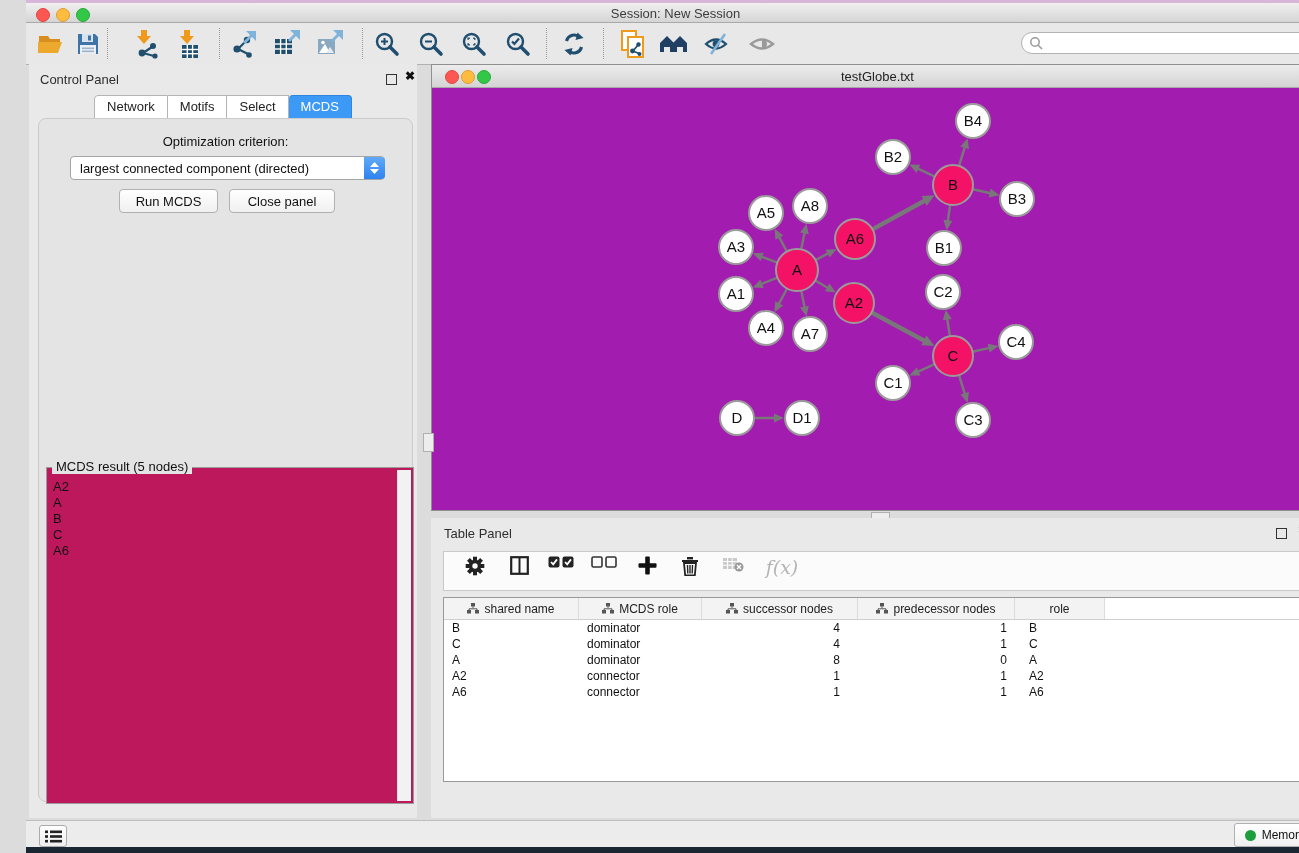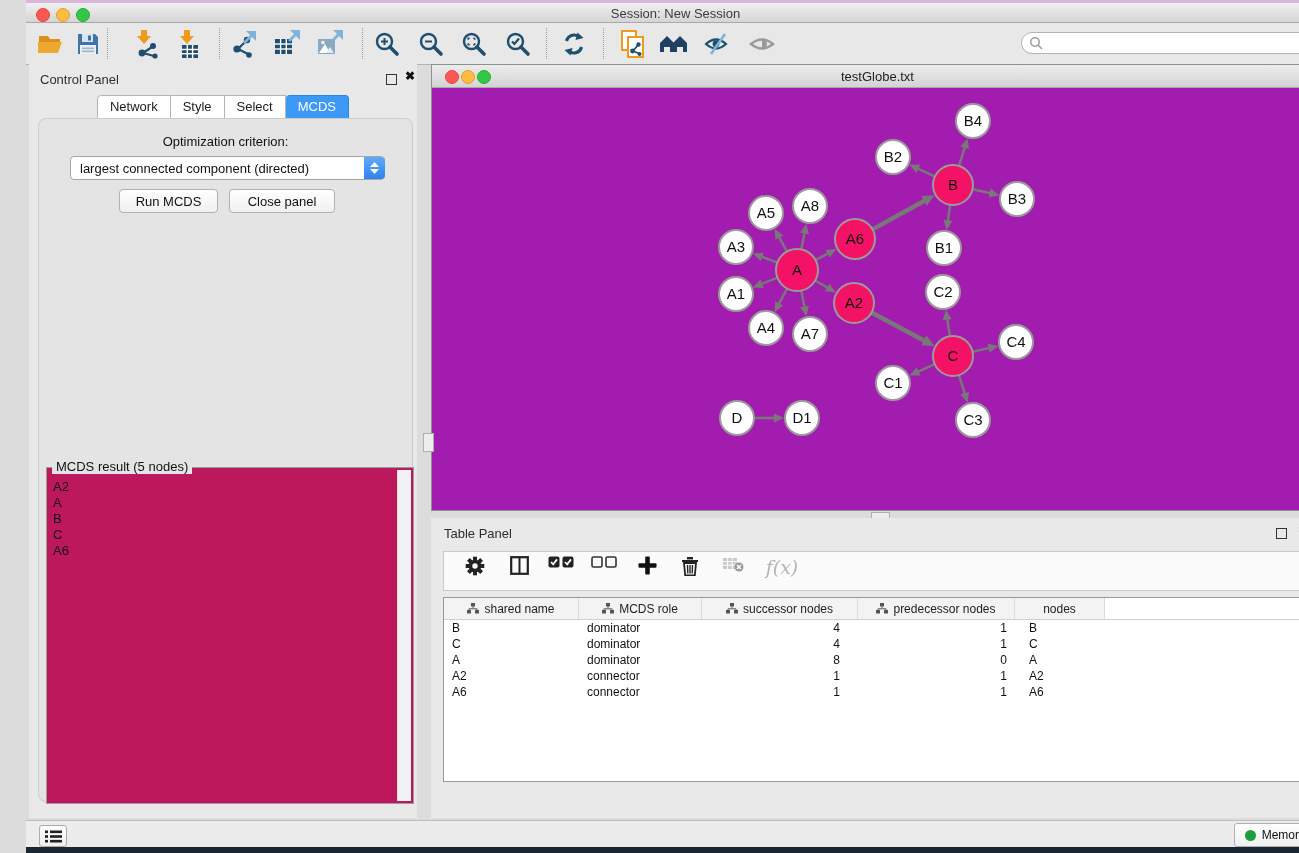--- a/index.html
+++ b/index.html
@@ -263,21 +263,21 @@
       </svg>
     </div>
   </div>
 
   <div id="control-panel" class="abs">
     <div id="cp-header">Control Panel</div>
     <span class="panel-float" style="left:357px;"></span>
     <span class="panel-close" style="left:376px;">✖</span>
     <div id="cp-tabs">
         <div class="tab">Network</div>
-        <div class="tab">Style</div>
+        <div class="tab">Motifs</div>
         <div class="tab">Select</div>
         <div class="tab active">MCDS</div>
       </div>
     <div id="cp-inner">
       <div id="opt-select">
         <span id="opt-select-text">largest connected component (directed)</span>
         <span id="opt-stepper">
           <svg width="11" height="14" viewBox="0 0 11 14">
               <polygon points="5.5,1 10,6 1,6" fill="#fff"></polygon>
               <polygon points="5.5,13 10,8 1,8" fill="#fff"></polygon>
@@ -502,21 +502,21 @@
           <div class="th" style="width: 157px;">
             <svg width="12" height="11" viewBox="0 0 12 11">
               <rect x="4" y="0" width="4" height="3.5" fill="#555"></rect>
               <rect x="0" y="7" width="4" height="3.5" fill="#555"></rect>
               <rect x="8" y="7" width="4" height="3.5" fill="#555"></rect>
               <path d="M6 3.5 v1.5 M2 7 v-1.2 h8 V7 M6 5 v0" stroke="#555" fill="none"></path>
             </svg>
             <span>predecessor nodes</span>
           </div>
           <div class="th" style="width: 90px;">
-            <span>nodes</span>
+            <span>role</span>
           </div>
           <div class="th th-fill"></div>
         </div>
       <div id="tbody">
           <div class="trow">
             <div class="tcell c0">B</div>
             <div class="tcell c1">dominator</div>
             <div class="tcell c2">4</div>
             <div class="tcell c3">1</div>
             <div class="tcell c4">B</div>

